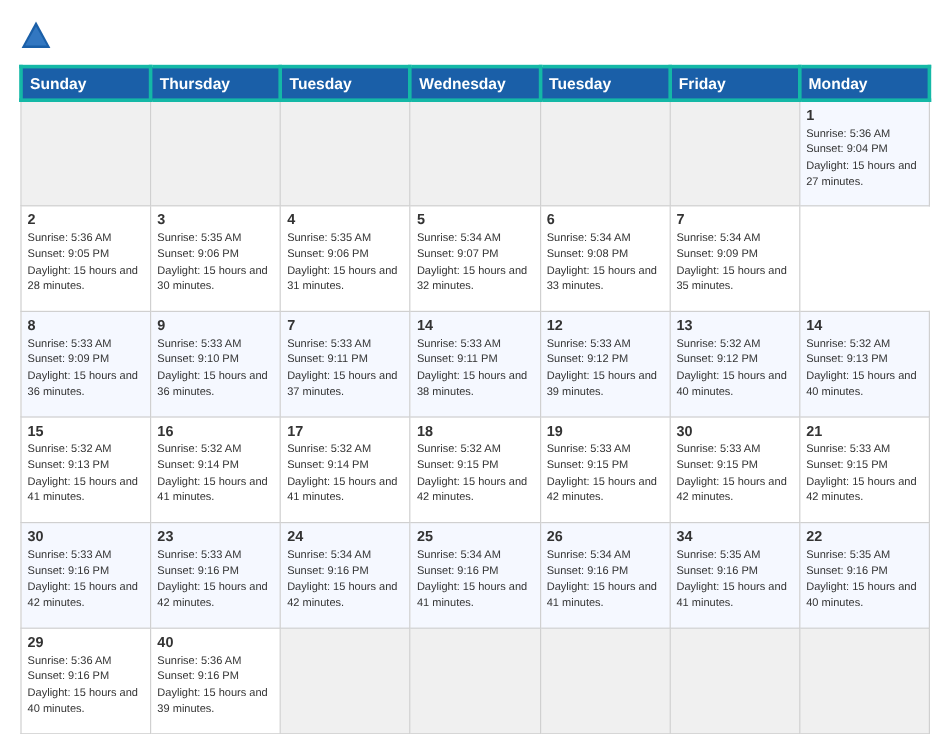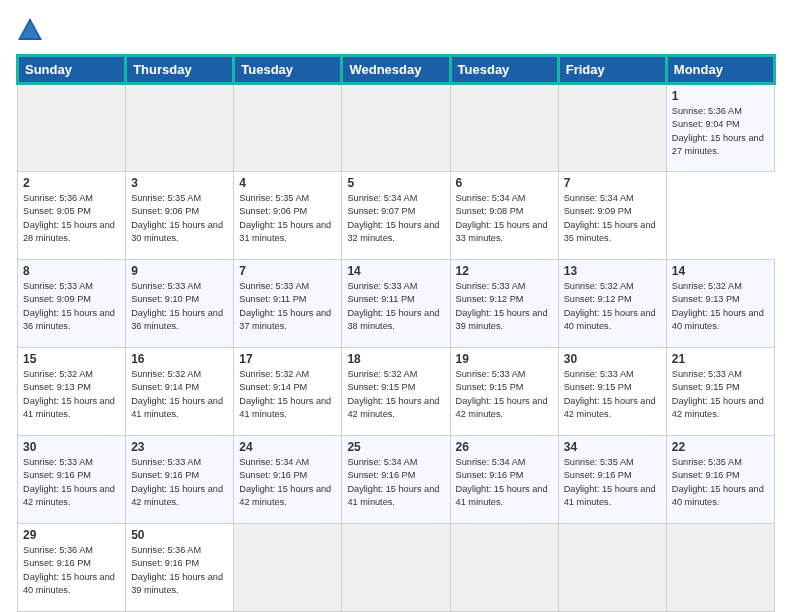--- a/index.html
+++ b/index.html
@@ -176,21 +176,21 @@
           <td><span class="day-num">30</span><span class="cell-text">Sunrise: 5:33 AM<br>Sunset: 9:16 PM<br>Daylight: 15 hours and 42 minutes.</span></td>
           <td><span class="day-num">23</span><span class="cell-text">Sunrise: 5:33 AM<br>Sunset: 9:16 PM<br>Daylight: 15 hours and 42 minutes.</span></td>
           <td><span class="day-num">24</span><span class="cell-text">Sunrise: 5:34 AM<br>Sunset: 9:16 PM<br>Daylight: 15 hours and 42 minutes.</span></td>
           <td><span class="day-num">25</span><span class="cell-text">Sunrise: 5:34 AM<br>Sunset: 9:16 PM<br>Daylight: 15 hours and 41 minutes.</span></td>
           <td><span class="day-num">26</span><span class="cell-text">Sunrise: 5:34 AM<br>Sunset: 9:16 PM<br>Daylight: 15 hours and 41 minutes.</span></td>
           <td><span class="day-num">34</span><span class="cell-text">Sunrise: 5:35 AM<br>Sunset: 9:16 PM<br>Daylight: 15 hours and 41 minutes.</span></td>
           <td><span class="day-num">22</span><span class="cell-text">Sunrise: 5:35 AM<br>Sunset: 9:16 PM<br>Daylight: 15 hours and 40 minutes.</span></td>
         </tr>
         <tr>
           <td><span class="day-num">29</span><span class="cell-text">Sunrise: 5:36 AM<br>Sunset: 9:16 PM<br>Daylight: 15 hours and 40 minutes.</span></td>
-          <td><span class="day-num">50</span><span class="cell-text">Sunrise: 5:36 AM<br>Sunset: 9:16 PM<br>Daylight: 15 hours and 39 minutes.</span></td>
+          <td><span class="day-num">40</span><span class="cell-text">Sunrise: 5:36 AM<br>Sunset: 9:16 PM<br>Daylight: 15 hours and 39 minutes.</span></td>
           <td class="empty-cell"></td>
           <td class="empty-cell"></td>
           <td class="empty-cell"></td>
           <td class="empty-cell"></td>
           <td class="empty-cell"></td>
         </tr>
       </tbody>
   </table>
 </div>
 

